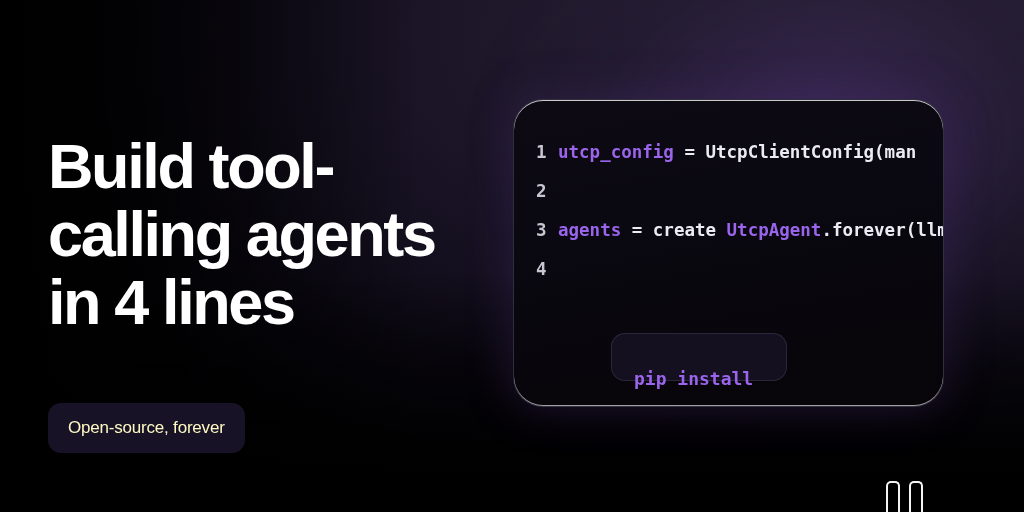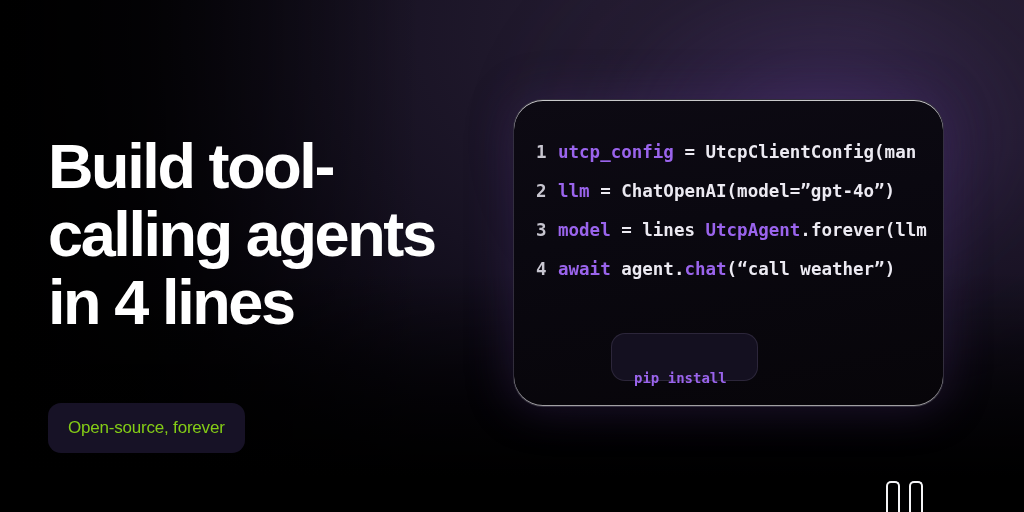--- a/index.html
+++ b/index.html
@@ -76,21 +76,21 @@
   .badge {
     position: absolute;
     left: 48px;
     top: 403px;
     height: 50px;
     display: flex;
     align-items: center;
     padding: 0 20px;
     border-radius: 13px;
     background: #171226;
-    color: #84cc16;
+    color: #fef9c3;
     font-size: 17px;
     letter-spacing: -0.2px;
   }
 
   
   .card {
     position: absolute;
     left: 513px;
     top: 99px;
     width: 429px;
@@ -143,21 +143,21 @@
     top: 233px;
     height: 46px;
     display: flex;
     align-items: center;
     padding: 0 22px;
     border-radius: 14px;
     background: #141020;
     border: 1px solid rgba(140,130,165,0.20);
     white-space: pre;
     font-family: "DejaVu Sans Mono", monospace;
-    font-size: 14px;
+    font-size: 18px;
     font-weight: 700;
   }
 
   
   .logo {
     position: absolute;
     left: 886px;
     top: 481px;
     width: 42px;
     height: 31px;
@@ -190,23 +190,23 @@
 
   <div class="badge">
     <span>Open-source, forever</span>
   </div>
 
   <div class="card">
     <div class="card-inner">
 
       <div class="code-lines" id="code-lines">
           <div class="code-line"><span class="ln">1</span><span class="code-text"><span class="tok-accent">utcp_config</span><span class="tok-plain"> = UtcpClientConfig(man</span></span></div>
-          <div class="code-line"><span class="ln">2</span><span class="code-text"><span class="tok-accent">llm</span><span class="tok-plain"> = ChatOpenAI(model=”gpt-4o”)</span></span></div>
-          <div class="code-line"><span class="ln">3</span><span class="code-text"><span class="tok-accent">model</span><span class="tok-plain"> = lines </span><span class="tok-accent">UtcpAgent</span><span class="tok-plain">.forever(llm</span></span></div>
-          <div class="code-line"><span class="ln">4</span><span class="code-text"><span class="tok-accent">await</span><span class="tok-plain"> agent.</span><span class="tok-accent">chat</span><span class="tok-plain">(“call weather”)</span></span></div>
+          <div class="code-line"><span class="ln">2</span></div>
+          <div class="code-line"><span class="ln">3</span><span class="code-text"><span class="tok-accent">agents</span><span class="tok-plain"> = create </span><span class="tok-accent">UtcpAgent</span><span class="tok-plain">.forever(llm</span></span></div>
+          <div class="code-line"><span class="ln">4</span></div>
         </div>
 
       <div class="install-pill">
         <span class="tok-accent">pip install</span>
         <span class="tok-plain"> </span>
       </div>
 
     </div>
   </div>
 

